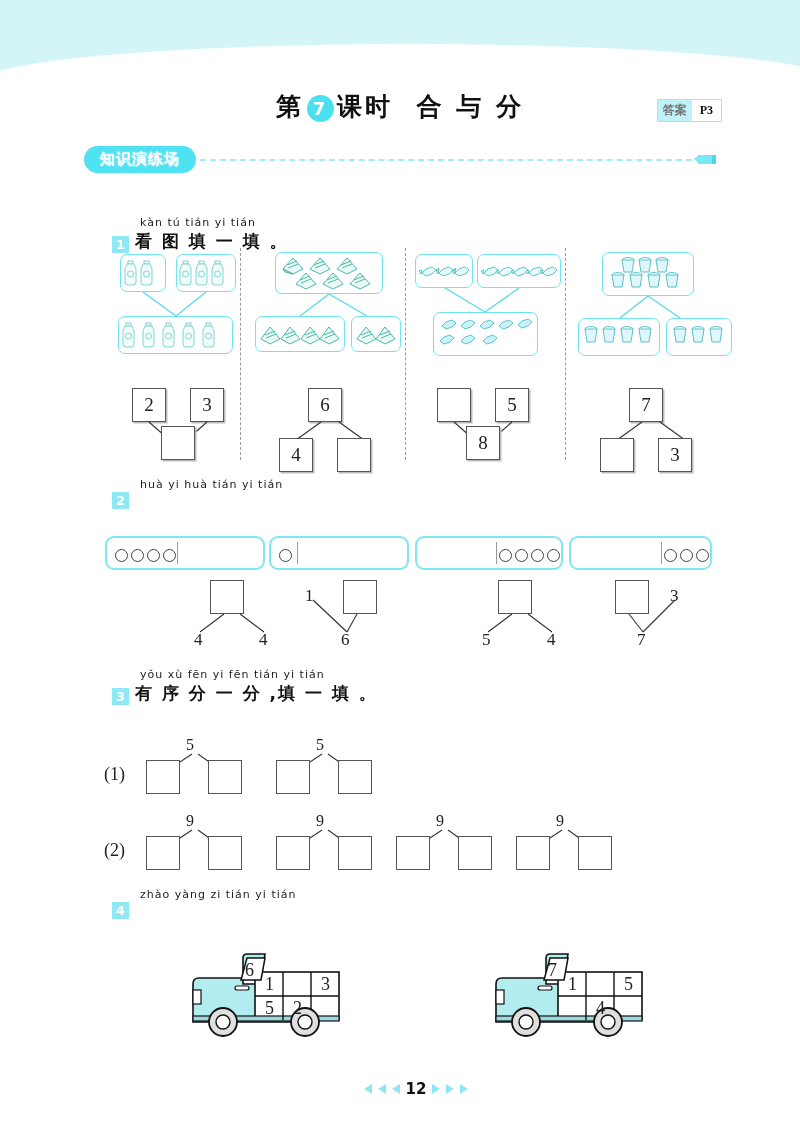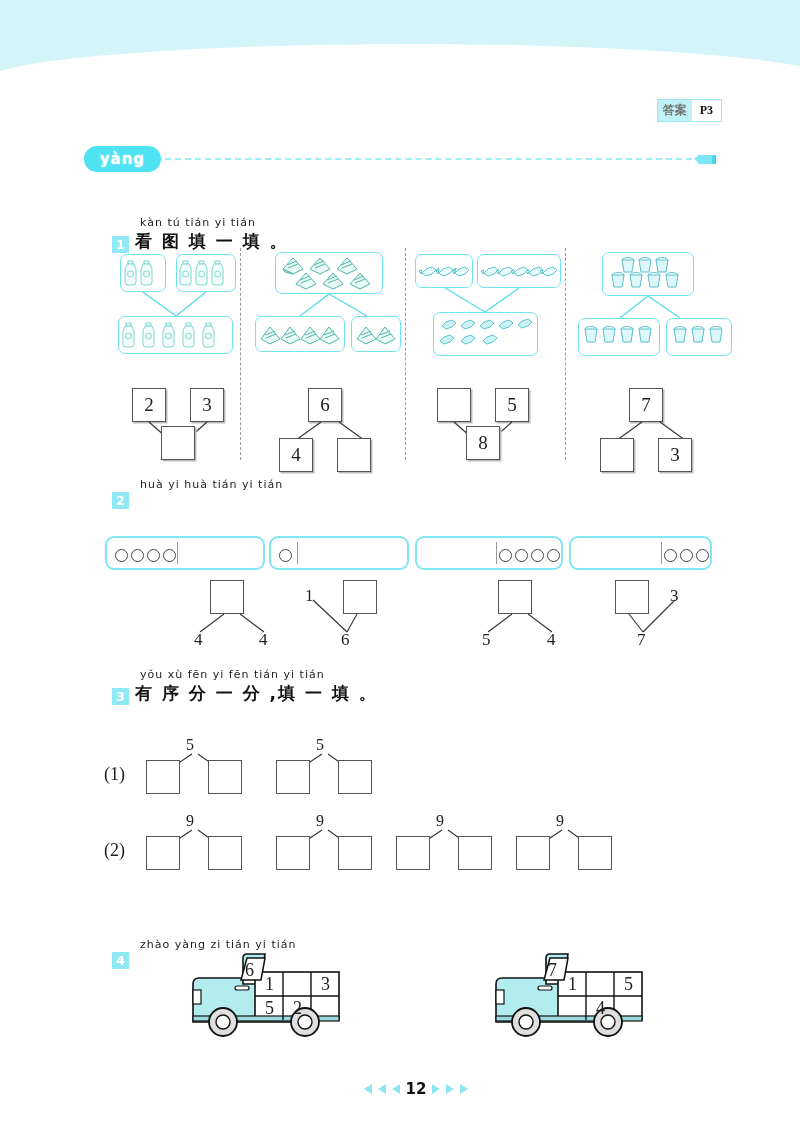--- a/index.html
+++ b/index.html
@@ -105,28 +105,31 @@
 
 <div class="page">
 
   <div class="header-band">
     <div class="header-wave"></div>
     <div class="header-wave2"></div>
   </div>
 
 
   <div class="title-row">
+    <div class="title-main">
+      <span>第</span><span class="lesson-num">7</span><span>课时</span>&nbsp;&nbsp;<span>合 与 分</span>
+    </div>
     <div class="answer-badge">
       <span class="lbl">答案</span>
       <span class="pg">P3</span>
     </div>
   </div>
 
   <div class="section-tag">
-    <span class="tag-pill">yàng</span>
+    <span class="tag-pill">知识演练场</span>
     <span class="tag-line"></span>
     <span class="pencil">
       <span class="tip"></span>
         <span class="body"></span>
         <span class="end"></span>
     </span>
   </div>
 
   <div class="ex" style="left:112px;top:196px;margin-top:20px;">
     <div class="pinyin">kàn tú tián yi tián</div>
@@ -643,21 +646,21 @@
       <span class="topnum" style="left:46px;top:0px;">9</span>
       <svg width="110" height="60">
           <line x1="52" y1="18" x2="22" y2="38"></line>
           <line x1="58" y1="18" x2="86" y2="38"></line>
         </svg>
       <div class="nbox" style="left:6px;top:24px;"></div>
       <div class="nbox" style="left:68px;top:24px;"></div>
     </div>
   </div>
 
-  <div class="ex" style="left:112px;top:938px;">
+  <div class="ex" style="left:112px;top:888px;">
     <div class="pinyin">zhào yàng zi   tián yi tián</div>
     <div class="ex-title">
       <span class="ex-num">4</span>
     </div>
   </div>
 
   <div class="truck" style="left:185px;top:942px;">
     <svg width="166" height="96" viewBox="0 0 166 96">
 
       <path d="M8 42 q0 -6 6 -6 h44 v-20 q0 -4 4 -4 h18 l-4 24 h-18 v6 h58 v38 h-108 z" fill="#b2ecef" stroke="#111" stroke-width="1.6"></path>

